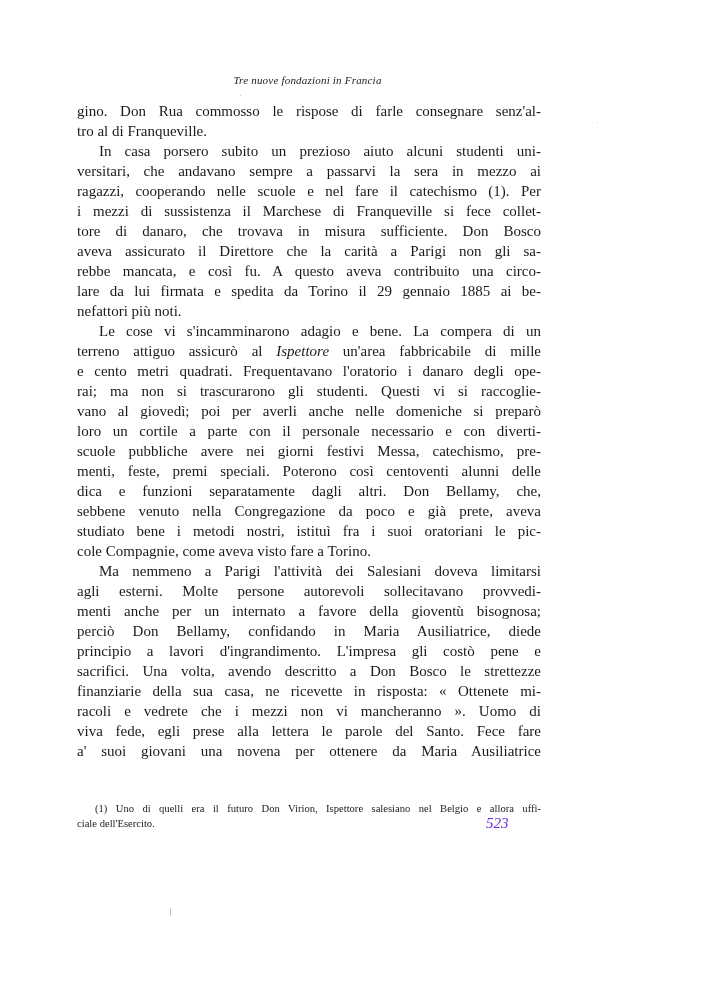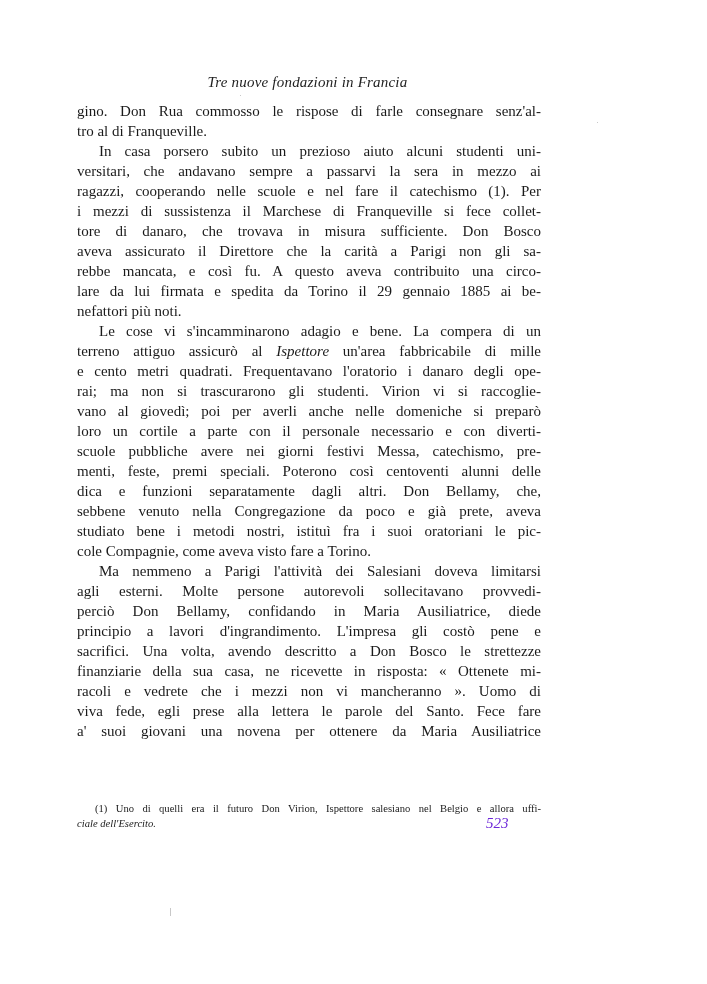--- a/index.html
+++ b/index.html
@@ -22,21 +22,21 @@
       background: #ffffff;
     }
     .running-head {
       position: absolute;
       top: 74px;
       left: 0;
       width: 615px;
       text-align: center;
       font-family: "Liberation Serif", "DejaVu Serif", serif;
       font-style: italic;
-      font-size: 15px;
+      font-size: 11px;
       letter-spacing: 0.2px;
       color: #222;
     }
     .body-text {
       position: absolute;
       top: 101px;
       left: 77px;
       width: 464px;
     }
     .line {
@@ -70,21 +70,21 @@
       height: 15px;
       line-height: 15px;
       font-family: "Liberation Serif", "DejaVu Serif", serif;
       font-size: 10.6px;
       text-align: justify;
       text-align-last: justify;
       white-space: nowrap;
       color: #1a1a1a;
     }
     .fn-line.indent { padding-left: 18px; margin-top: 24px; }
-    .fn-line.last { text-align-last: left; font-style: italic; }
+    .fn-line.last { text-align-last: left; }
     .page-number {
       position: absolute;
       top: 815px;
       left: 486px;
       font-family: "Liberation Serif", "DejaVu Serif", serif;
       font-style: italic;
       font-size: 15px;
       color: #6d28d9;
     }
     .speck {
@@ -107,31 +107,32 @@
     <span class="line">ragazzi, cooperando nelle scuole e nel fare il catechismo (1). Per</span>
     <span class="line">i mezzi di sussistenza il Marchese di Franqueville si fece collet-</span>
     <span class="line">tore di danaro, che trovava in misura sufficiente. Don Bosco</span>
     <span class="line">aveva assicurato il Direttore che la carità a Parigi non gli sa-</span>
     <span class="line">rebbe mancata, e così fu. A questo aveva contribuito una circo-</span>
     <span class="line">lare da lui firmata e spedita da Torino il 29 gennaio 1885 ai be-</span>
     <span class="line last">nefattori più noti.</span>
     <span class="line indent">Le cose vi s'incamminarono adagio e bene. La compera di un</span>
     <span class="line">terreno attiguo assicurò al <em>Ispettore</em> un'area fabbricabile di mille</span>
     <span class="line">e cento metri quadrati. Frequentavano l'oratorio i danaro degli ope-</span>
-    <span class="line">rai; ma non si trascurarono gli studenti. Virion vi si raccoglie-</span>
+    <span class="line">rai; ma non si trascurarono gli studenti. Questi vi si raccoglie-</span>
     <span class="line">vano al giovedì; poi per averli anche nelle domeniche si preparò</span>
     <span class="line">loro un cortile a parte con il personale necessario e con diverti-</span>
     <span class="line">scuole pubbliche avere nei giorni festivi Messa, catechismo, pre-</span>
     <span class="line">menti, feste, premi speciali. Poterono così centoventi alunni delle</span>
     <span class="line">dica e funzioni separatamente dagli altri. Don Bellamy, che,</span>
     <span class="line">sebbene venuto nella Congregazione da poco e già prete, aveva</span>
     <span class="line">studiato bene i metodi nostri, istituì fra i suoi oratoriani le pic-</span>
     <span class="line last">cole Compagnie, come aveva visto fare a Torino.</span>
     <span class="line indent">Ma nemmeno a Parigi l'attività dei Salesiani doveva limitarsi</span>
     <span class="line">agli esterni. Molte persone autorevoli sollecitavano provvedi-</span>
+    <span class="line">menti anche per un internato a favore della gioventù bisognosa;</span>
     <span class="line">perciò Don Bellamy, confidando in Maria Ausiliatrice, diede</span>
     <span class="line">principio a lavori d'ingrandimento. L'impresa gli costò pene e</span>
     <span class="line">sacrifici. Una volta, avendo descritto a Don Bosco le strettezze</span>
     <span class="line">finanziarie della sua casa, ne ricevette in risposta: « Ottenete mi-</span>
     <span class="line">racoli e vedrete che i mezzi non vi mancheranno ». Uomo di</span>
     <span class="line">viva fede, egli prese alla lettera le parole del Santo. Fece fare</span>
     <span class="line">a' suoi giovani una novena per ottenere da Maria Ausiliatrice</span>
   </div>
 
   <div class="footnotes">

